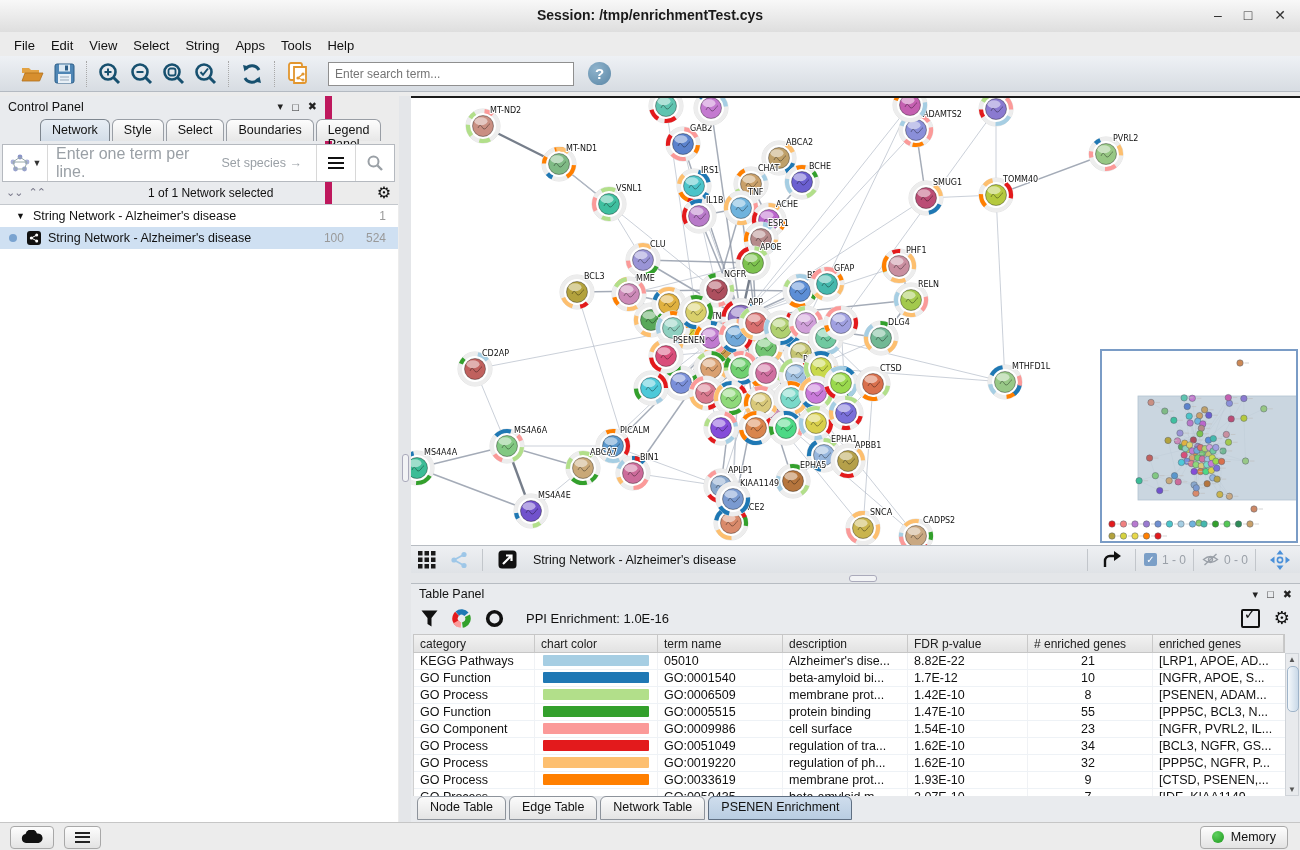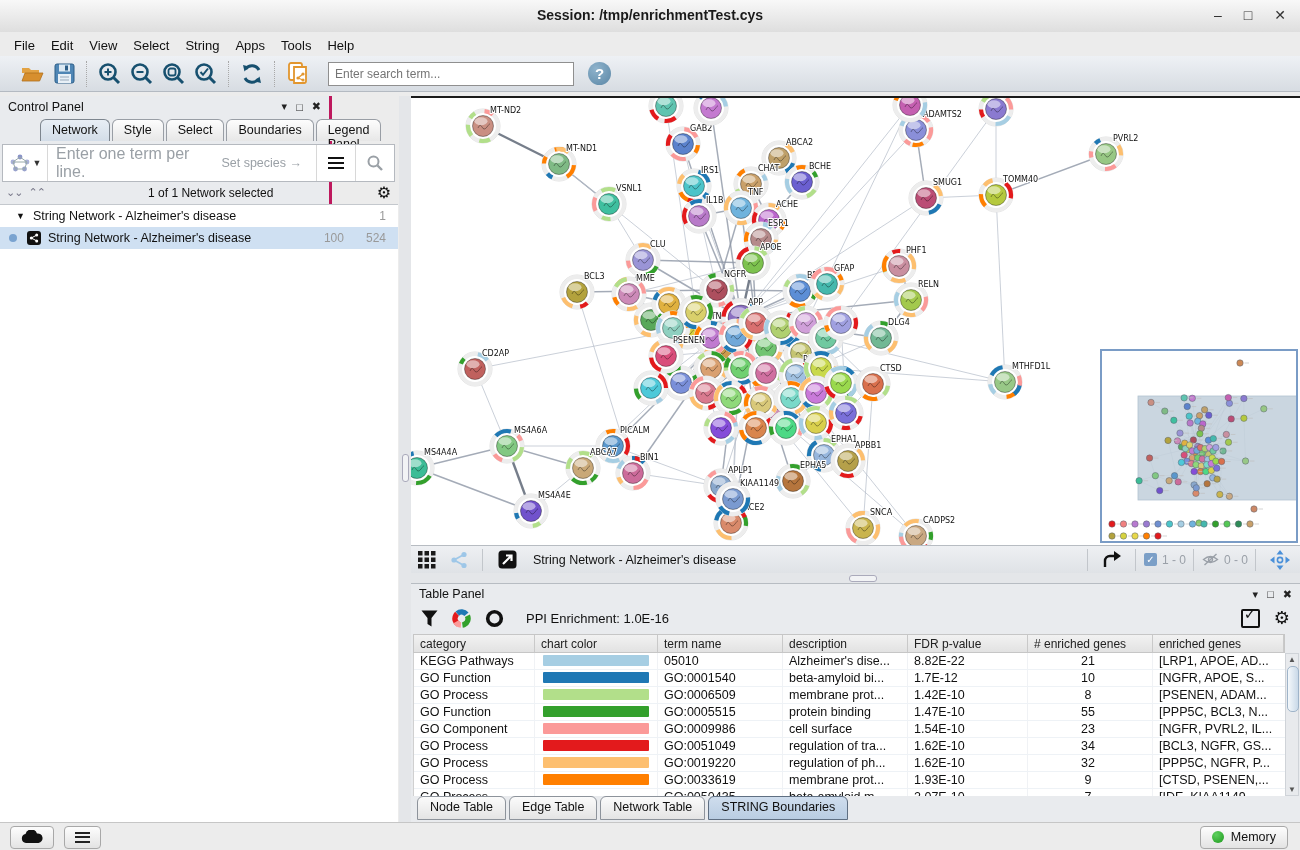--- a/index.html
+++ b/index.html
@@ -24,21 +24,21 @@
     display:flex;align-items:center;padding-left:16px;box-sizing:border-box;}
   .tbtn{width:32px;height:30px;display:flex;align-items:center;justify-content:center;}
   .tsep{width:1px;height:26px;border-left:1px dotted #a8a8a8;margin:0 6px;}
   #search-input{width:232px;height:20px;border:1px solid #8f8f8f;font-size:12px;
     padding:1px 6px;color:#333;background:#fff;margin-left:14px;}
   #help-btn{margin-left:14px;width:23px;height:23px;border-radius:50%;
     background:radial-gradient(circle at 35% 30%,#8fb3cc,#5b87a6);color:#fff;
     font-weight:bold;font-size:15px;display:flex;align-items:center;justify-content:center;}
   
   #control-panel{position:absolute;left:0;top:96px;width:332px;height:726px;
-    background:#e9ebee;border-right:3px solid #be185d;box-sizing:border-box;}
+    background:#e9ebee;border-right:7px solid #be185d;box-sizing:border-box;}
   .panel-head{height:21px;display:flex;align-items:center;padding:0 8px;font-size:12.5px;color:#111;}
   .panel-head .sp{flex:1;}
   .panel-head .pbtn{font-size:11px;color:#222;margin-left:9px;}
   #cp-tabs{display:flex;margin:2px 0 0 6px;height:22px;padding-left:34px;}
   .cptab{font-size:12.5px;color:#111;padding:3px 11px 2px;border:1px solid #999ea5;
     border-bottom:none;border-radius:6px 6px 0 0;margin-right:2px;
     background:linear-gradient(#fdfdfd,#e7e7e7);}
   .cptab.active{background:linear-gradient(#e8eef5,#d3dde8);border-color:#7d858e;}
   #string-bar{position:absolute;left:2px;top:48px;width:393px;height:38px;background:#fff;
     border:1px solid #b5b9bf;display:flex;align-items:center;box-sizing:border-box;}
@@ -2208,21 +2208,21 @@
     </div>
   <div id="tp-scroll">
     <div class="arr" style="top:1px">▲</div>
     <div class="thumb"></div>
     <div class="arr" style="bottom:1px">▼</div>
   </div>
   <div id="bottom-tabs">
       <div class="btab">Node Table</div>
       <div class="btab">Edge Table</div>
       <div class="btab">Network Table</div>
-      <div class="btab active">STRING Boundaries</div>
+      <div class="btab active">PSENEN Enrichment</div>
     </div>
 </div>
 
 <div id="status-bar">
   <div class="sbtn">
     <svg width="22" height="14" viewBox="0 0 22 14">
       <path d="M5 13 a4.5 4.5 0 0 1 -0.5 -8.9 A6 6 0 0 1 16 3.5 a4 4 0 0 1 1.5 9.5z" fill="#111"></path>
     </svg>
   </div>
   <div class="sbtn">

